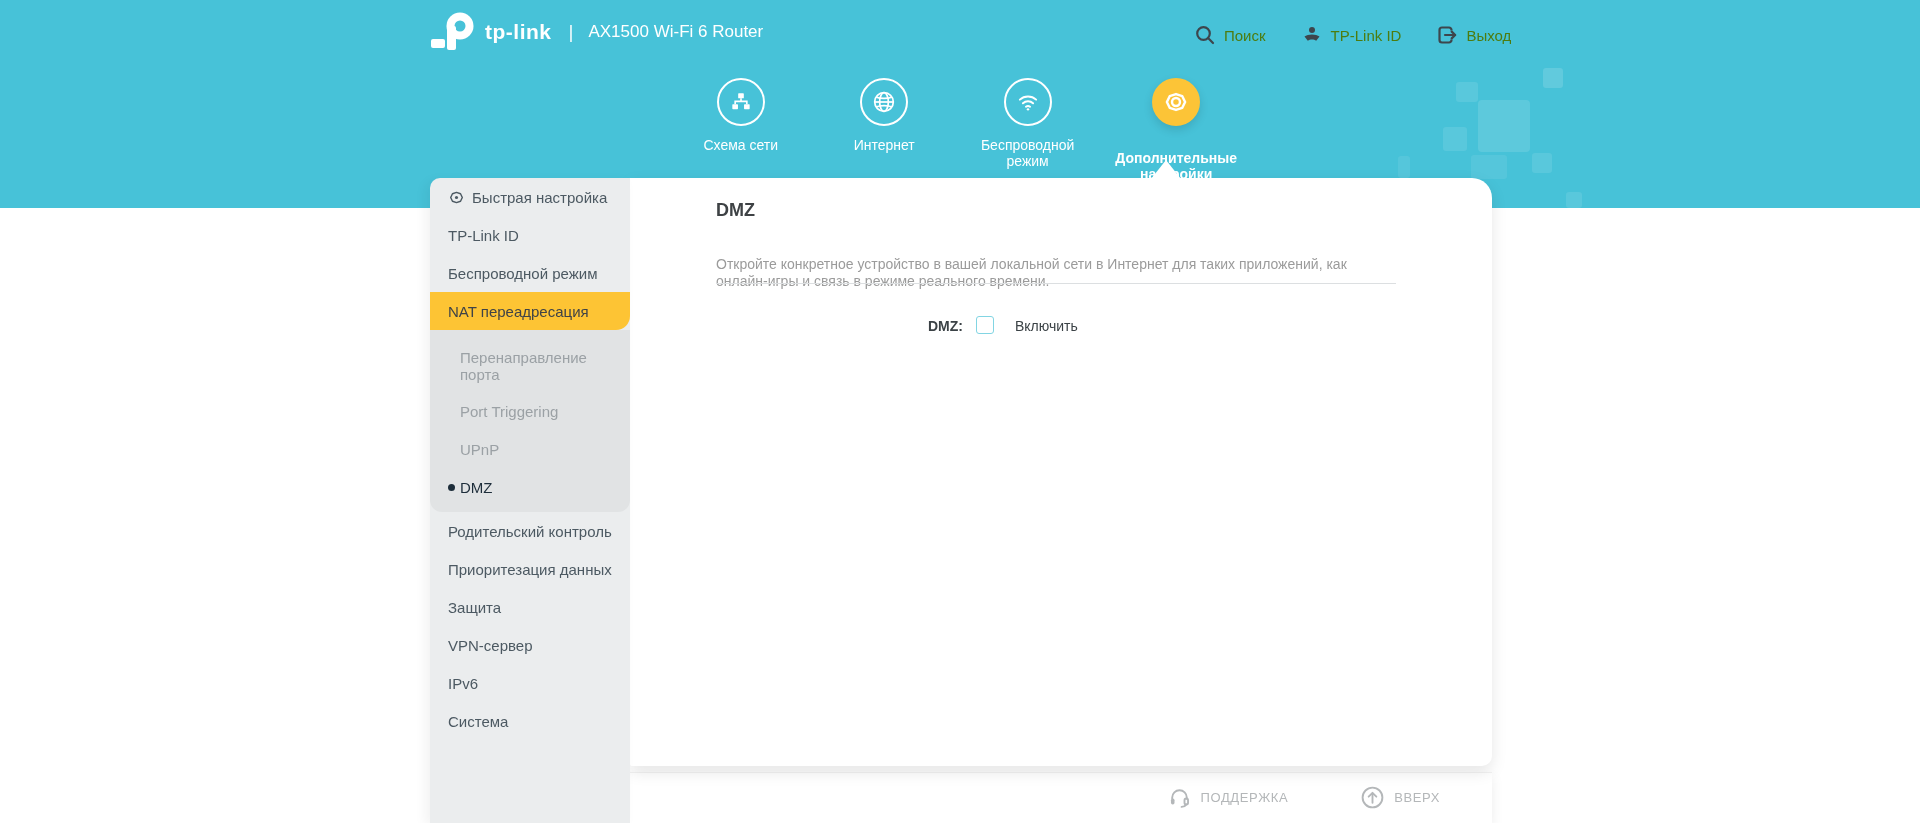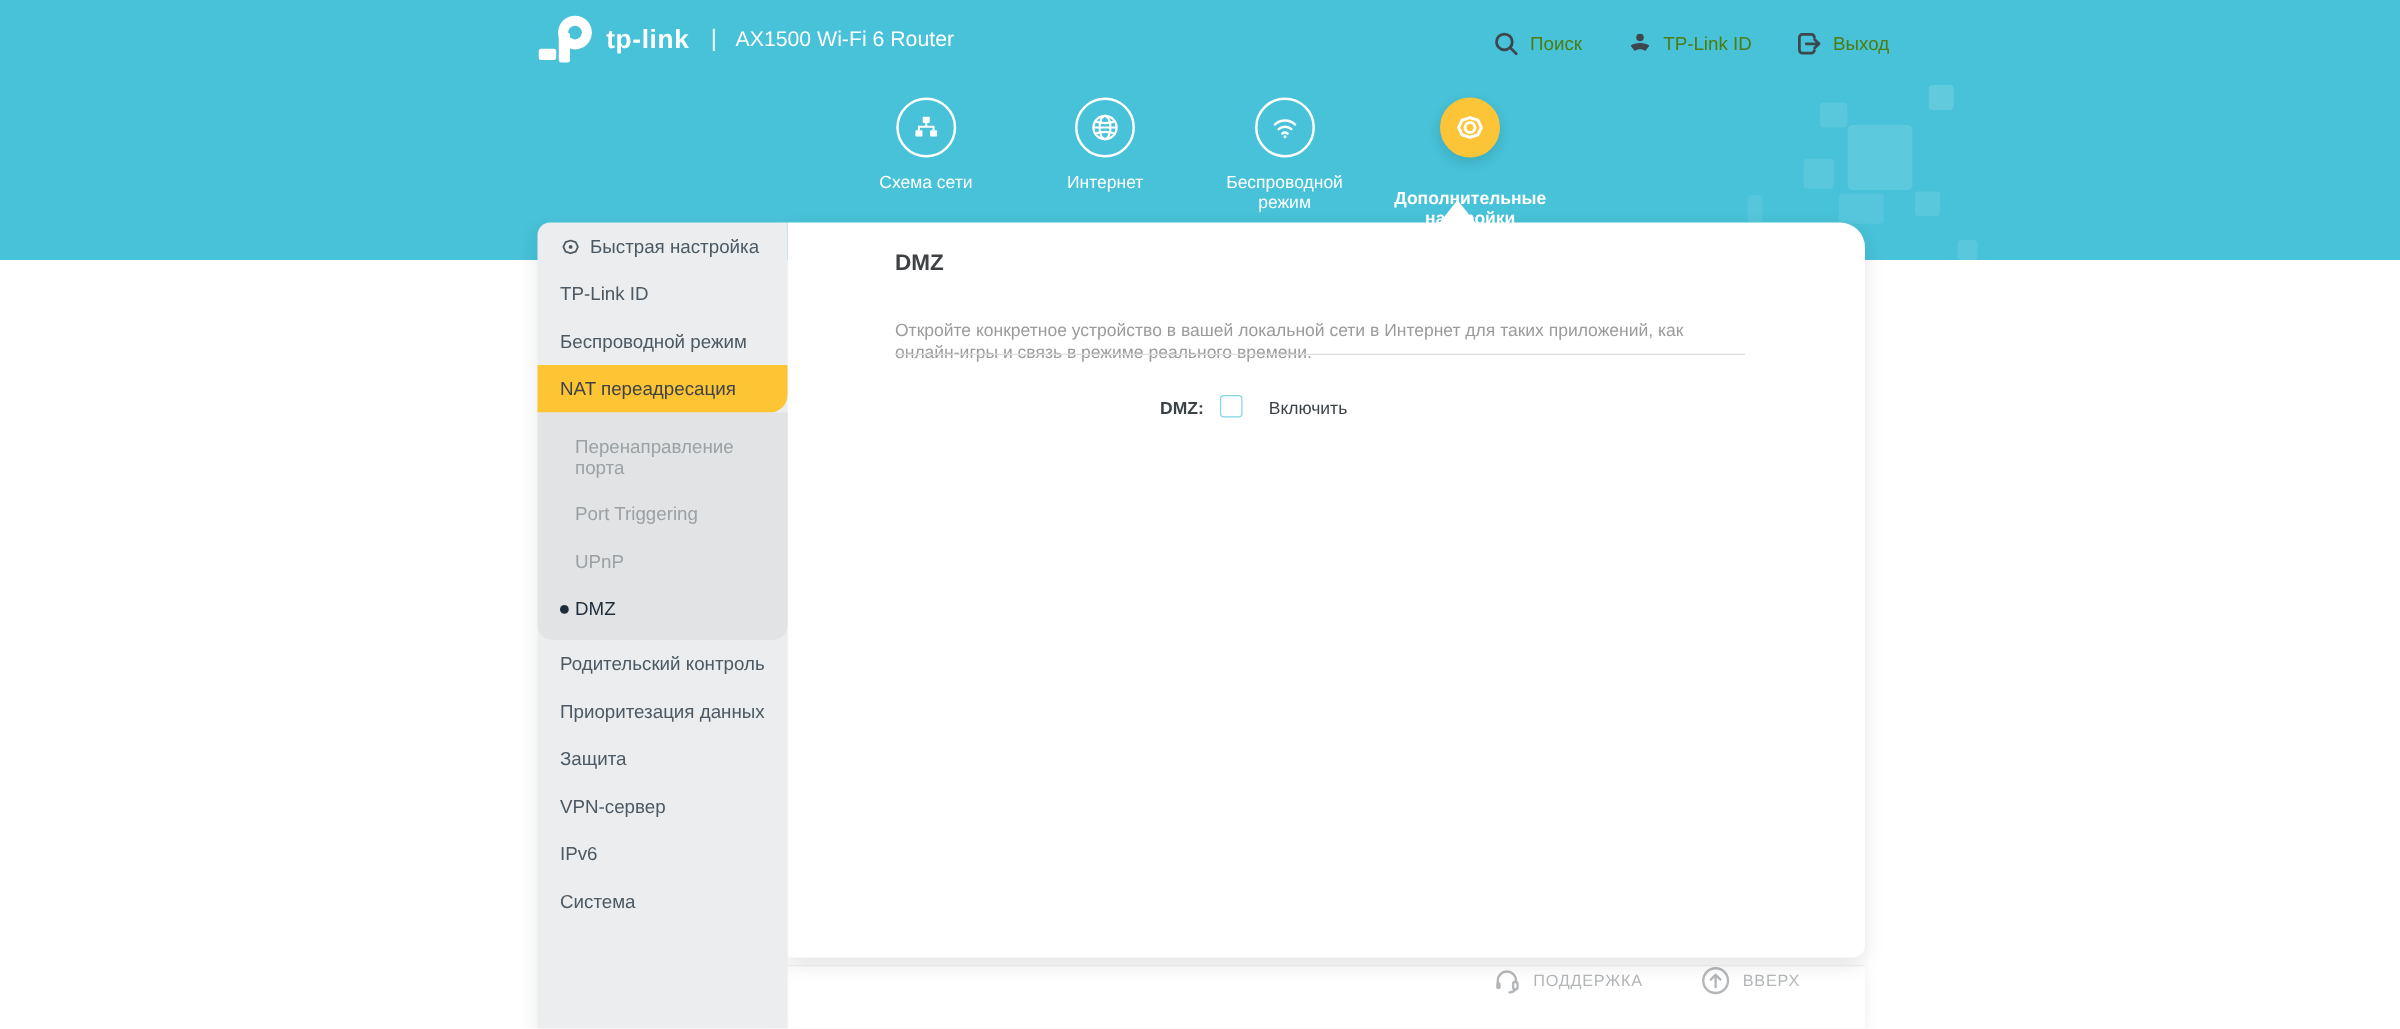--- a/index.html
+++ b/index.html
@@ -54,21 +54,21 @@
   .card-desc { position:absolute; left:86px; top:78px; width:655px; font-size:14px; line-height:17px; color:#9b9b9b; }
   .divider { position:absolute; left:86px; top:105px; width:680px; height:1px; background:#dcdfe1; }
   .dmz-row { position:absolute; left:86px; top:138px; display:flex; align-items:flex-end; }
   .dmz-label { width:247px; text-align:right; font-size:14px; font-weight:700; color:#3b4246; }
   .checkbox { width:18px; height:18px; background:#fff; border:1.5px solid #82d5e3; border-radius:3px; margin-left:13px; cursor:pointer; }
   .cb-label { margin-left:21px; font-size:14px; color:#3b4246; cursor:pointer; }
 
   
   .footerbar { position:absolute; left:630px; top:772px; width:862px; height:51px; background:#fff;
                box-shadow:0 1px 0 rgba(0,0,0,0.05) inset, 0 5px 12px rgba(0,0,0,0.08);
-               display:flex; align-items:flex-start; justify-content:flex-end; padding-right:52px; z-index:2; }
+               display:flex; align-items:center; justify-content:flex-end; padding-right:52px; z-index:2;gap:26px; }
   .f-item { display:flex; align-items:center; gap:9px; color:#b4b7b9; font-size:13px; letter-spacing:0.6px; cursor:pointer; }
   .f-item + .f-item { margin-left:46px; }
 
   svg { display:block; }
 </style>
 </head>
 <body>
 
 <div class="stage">
 

